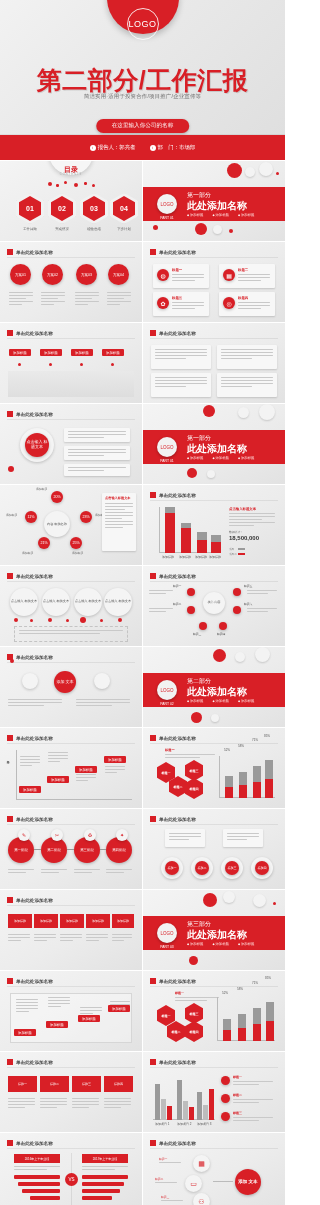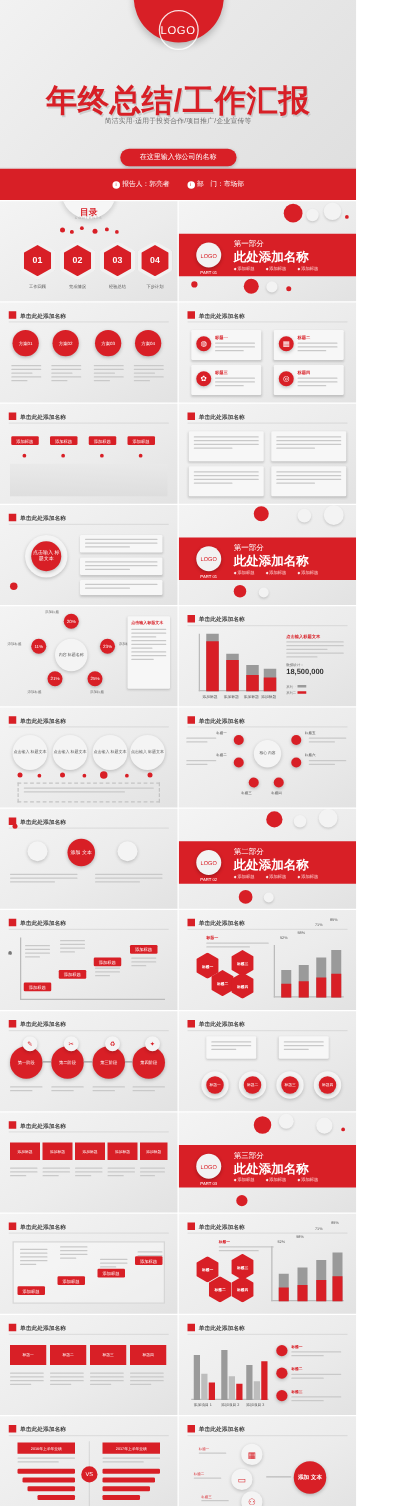--- a/index.html
+++ b/index.html
@@ -194,21 +194,21 @@
   .icn.redtxt { color:#d81f26; }
 </style>
 </head>
 <body>
 
 <div class="deck">
 
   <div class="cover">
     <div class="cover-dome"></div>
     <div class="cover-logo-ring">LOGO</div>
-    <div class="cover-title">年终总结/工作汇报</div>
+    <div class="cover-title">第二部分/工作汇报</div>
     <div class="cover-sub">简洁实用·适用于投资合作/项目推广/企业宣传等</div>
     <div class="cover-pill">在这里输入你公司的名称</div>
     <div class="cover-seam"></div>
     <div class="cover-foot">
       <div><span class="fi">i</span><span>报告人：郭亮者</span></div>
       <div><span class="fi">i</span><span>部　门：市场部</span></div>
     </div>
   </div>
 
   <div class="grid">

